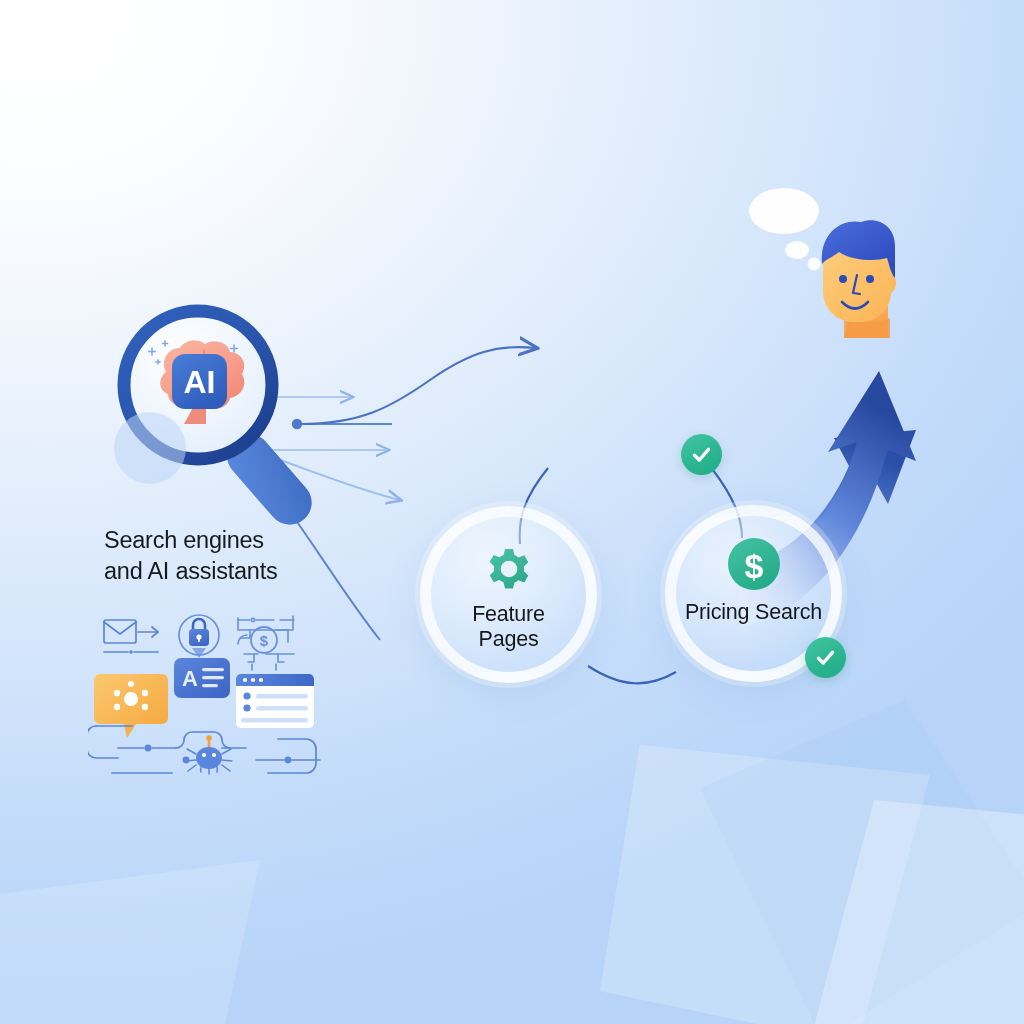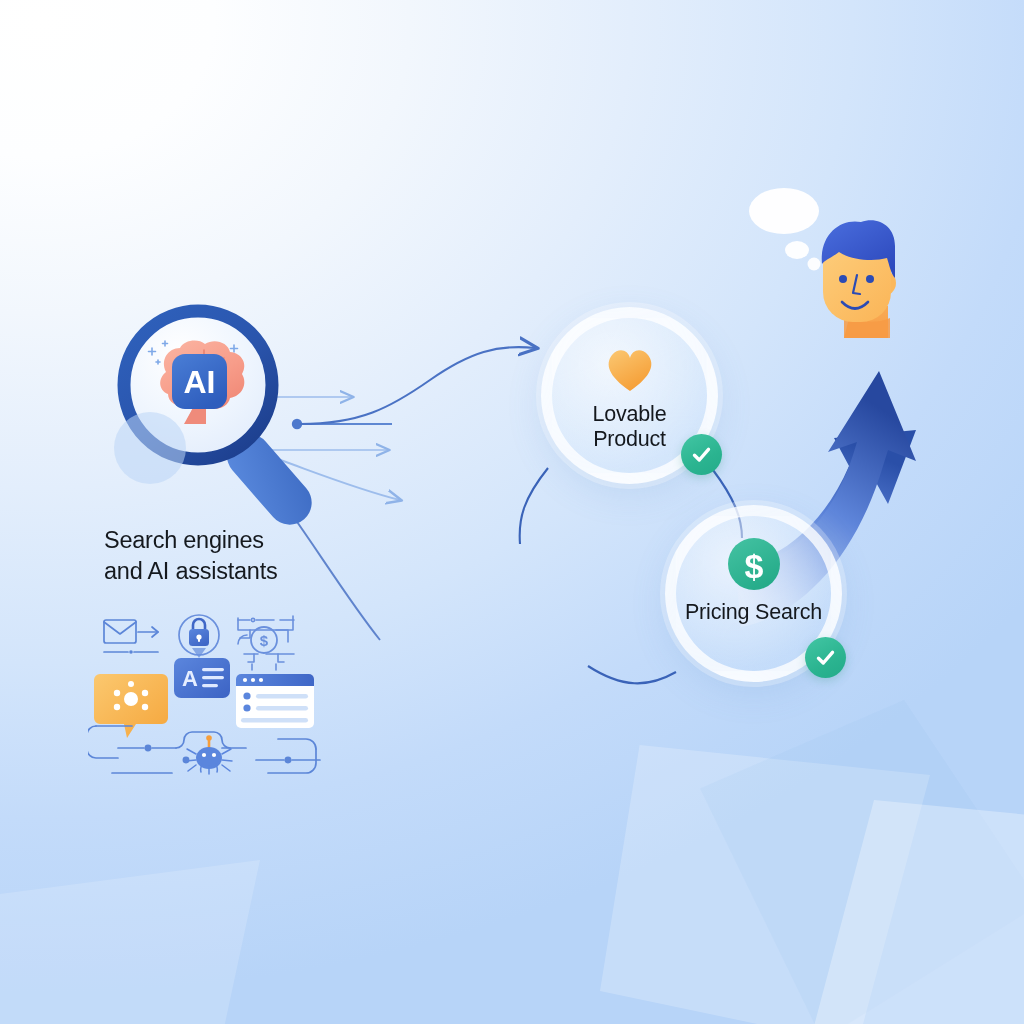--- a/index.html
+++ b/index.html
@@ -435,36 +435,39 @@
              C 156 96, 154 86, 152 80 C 138 84, 116 82, 104 74 C 96 80, 90 82, 87 86 Z" fill="url(#gHair)"></path>
 
     <circle cx="108" cy="101" r="4" fill="#2b4bb5"></circle>
     <circle cx="135" cy="101" r="4" fill="#2b4bb5"></circle>
 
     <path d="M122 97 L118 115 L125 116" fill="none" stroke="#2b4bb5" stroke-width="2.2" stroke-linecap="round" stroke-linejoin="round"></path>
 
     <path d="M107 124 q13 13 26 0" fill="none" stroke="#2b4bb5" stroke-width="2.6" stroke-linecap="round"></path>
   </svg>
 
-  <div class="node" id="node-lovable">
+
+  <div class="node" id="node-feature">
     <div class="node-icon">
-      <svg width="52" height="48" viewBox="0 0 52 48">
+      <svg width="50" height="50" viewBox="0 0 50 50">
         <defs>
-          <linearGradient id="gHeart" x1="0" y1="0" x2="0.6" y2="1">
-            <stop offset="0%" stop-color="#fbc873"></stop>
-            <stop offset="100%" stop-color="#f59e36"></stop>
+          <linearGradient id="gGear" x1="0" y1="0" x2="0.6" y2="1">
+            <stop offset="0%" stop-color="#4cc3a6"></stop>
+            <stop offset="100%" stop-color="#2fa98c"></stop>
           </linearGradient>
         </defs>
-        <path d="M26 45 C 4 30, 1 18, 8 9 C 15 1, 24 4, 26 12 C 28 4, 37 1, 44 9 C 51 18, 48 30, 26 45 Z" fill="url(#gHeart)"></path>
+        <path d="M21 2 h8 l1.4 6.1 a17 17 0 0 1 4.1 2.4 l5.8-2.2 4 6.9 -4.4 4.3 a17 17 0 0 1 0 4.8
+                 l4.4 4.3 -4 6.9 -5.8-2.2 a17 17 0 0 1 -4.1 2.4 L29 41.5 h-8 l-1.4-6.1 a17 17 0 0 1 -4.1-2.4
+                 l-5.8 2.2 -4-6.9 4.4-4.3 a17 17 0 0 1 0-4.8 L5.7 15 l4-6.9 5.8 2.2 a17 17 0 0 1 4.1-2.4 Z" fill="url(#gGear)" transform="translate(0,3)"></path>
+        <circle cx="25" cy="25" r="8.3" fill="#e7f2fb"></circle>
       </svg>
     </div>
-    <div class="node-label">Lovable
-Product</div>
+    <div class="node-label">Feature
+Pages</div>
   </div>
-
 
   <div class="node" id="node-pricing">
     <div class="node-icon">
       <svg width="54" height="54" viewBox="0 0 54 54">
         <defs>
           <linearGradient id="gDollar" x1="0" y1="0" x2="0.6" y2="1">
             <stop offset="0%" stop-color="#45c3a3"></stop>
             <stop offset="100%" stop-color="#25ab89"></stop>
           </linearGradient>
         </defs>

